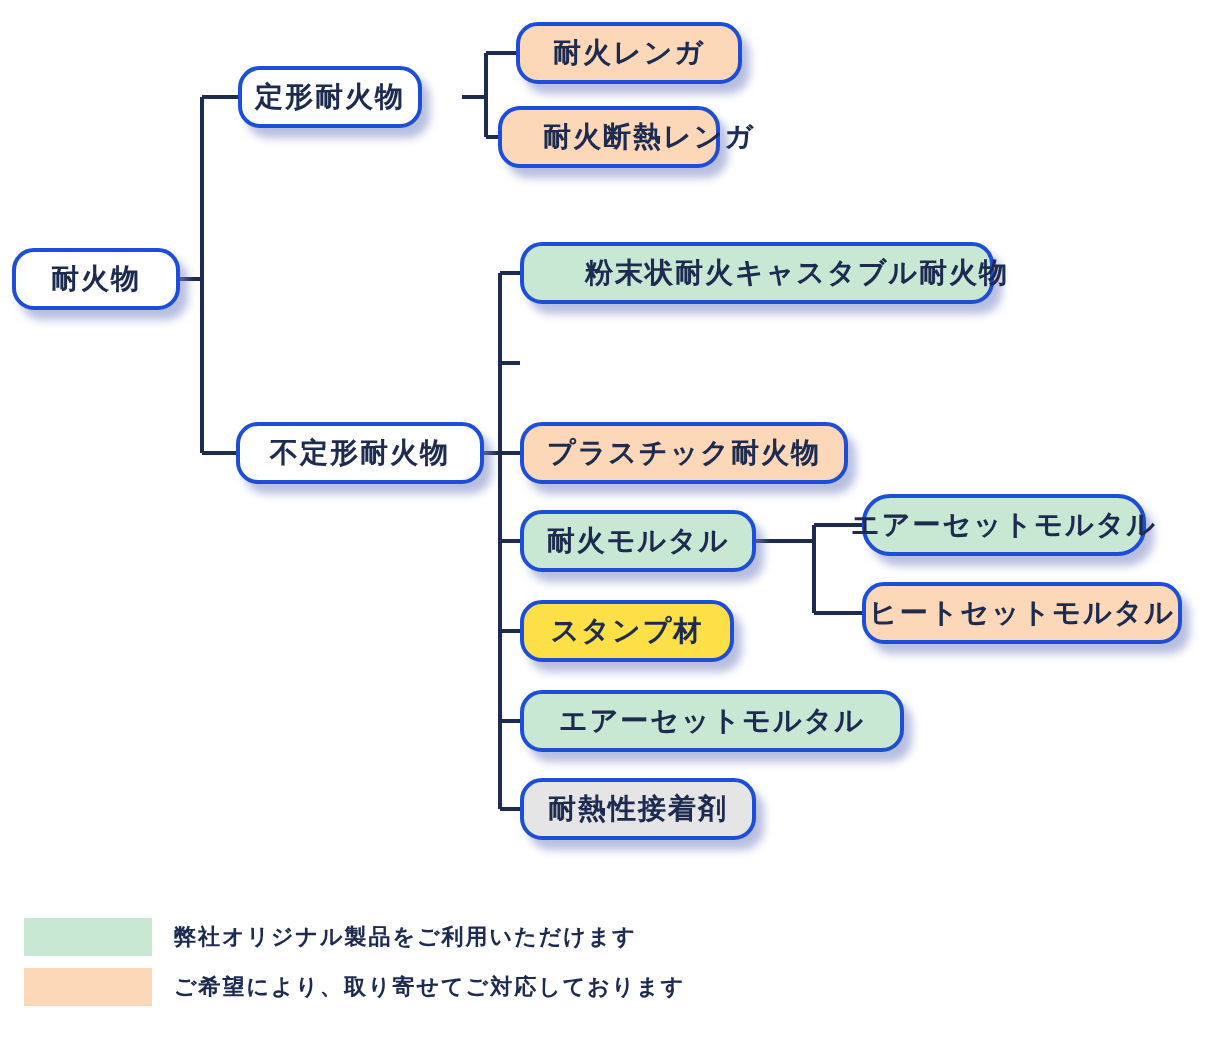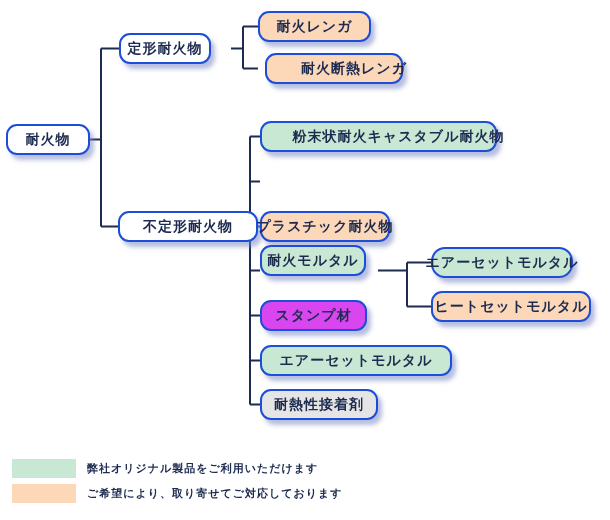--- a/index.html
+++ b/index.html
@@ -35,26 +35,26 @@
     display: flex;
     align-items: center;
     justify-content: center;
     white-space: nowrap;
     box-shadow: 4px 5px 4px rgba(125, 137, 196, 0.55);
   }
   
   .n-root            { left:   6px; top: 124px; width:  84px; }
   .n-teikei          { left: 119px; top:  33px; width: 92px; }
   .n-renga           { left: 258px; top:  11px; width: 113px; }
-  .n-dannetsu-renga  { left: 265px; top:  53px; width: 138px; padding-left: 40px; }
-  .n-futeikei        { left: 118px; top: 211px; width: 140px; }
+  .n-dannetsu-renga  { left: 249px; top:  53px; width: 111px; padding-left: 40px; }
+  .n-futeikei        { left: 118px; top: 211px; width: 124px; }
   .n-castable1       { left: 260px; top: 121px; width: 237px; padding-left: 40px; }
   .n-castable2       { left: 260px; top: 166px; width: 237px; }
-  .n-plastic         { left: 260px; top: 211px; width: 130px; text-align: right; }
-  .n-mortar          { left: 260px; top: 245px; width: 106px; }
+  .n-plastic         { left: 260px; top: 211px; width: 164px; text-align: right; }
+  .n-mortar          { left: 260px; top: 255px; width: 118px; }
   .n-airset          { left: 431px; top: 247px; width: 142px; border-radius: 14px; }
   .n-heatset         { left: 431px; top: 291px; width: 160px; }
   .n-stamp           { left: 260px; top: 300px; width: 107px; }
   .n-alumina         { left: 260px; top: 345px; width: 192px; }
   .n-adhesive        { left: 260px; top: 389px; width: 118px; }
 
   .legend {
     position: absolute;
     left: 12px;
     top: 459px;
@@ -108,21 +108,21 @@
 
 
   <div class="node n-plastic" style="background: rgb(252, 215, 184);">プラスチック耐火物</div>
 
   <div class="node n-mortar" style="background: rgb(201, 232, 211);">耐火モルタル</div>
 
   <div class="node n-airset" style="background: rgb(201, 232, 211);">エアーセットモルタル</div>
 
   <div class="node n-heatset" style="background: rgb(252, 215, 184);">ヒートセットモルタル</div>
 
-  <div class="node n-stamp" style="background: #d946ef;">スタンプ材</div>
+  <div class="node n-stamp" style="background: #fde047;">スタンプ材</div>
 
   <div class="node n-alumina" style="background: rgb(201, 232, 211);">エアーセットモルタル</div>
 
   <div class="node n-adhesive" style="background: #e5e5e5;">耐熱性接着剤</div>
 
   <div class="legend">
     <div class="legend-row">
       <span class="swatch" style="background: rgb(201, 232, 211);"></span>
       <span class="legend-label">弊社オリジナル製品をご利用いただけます</span>
     </div>

